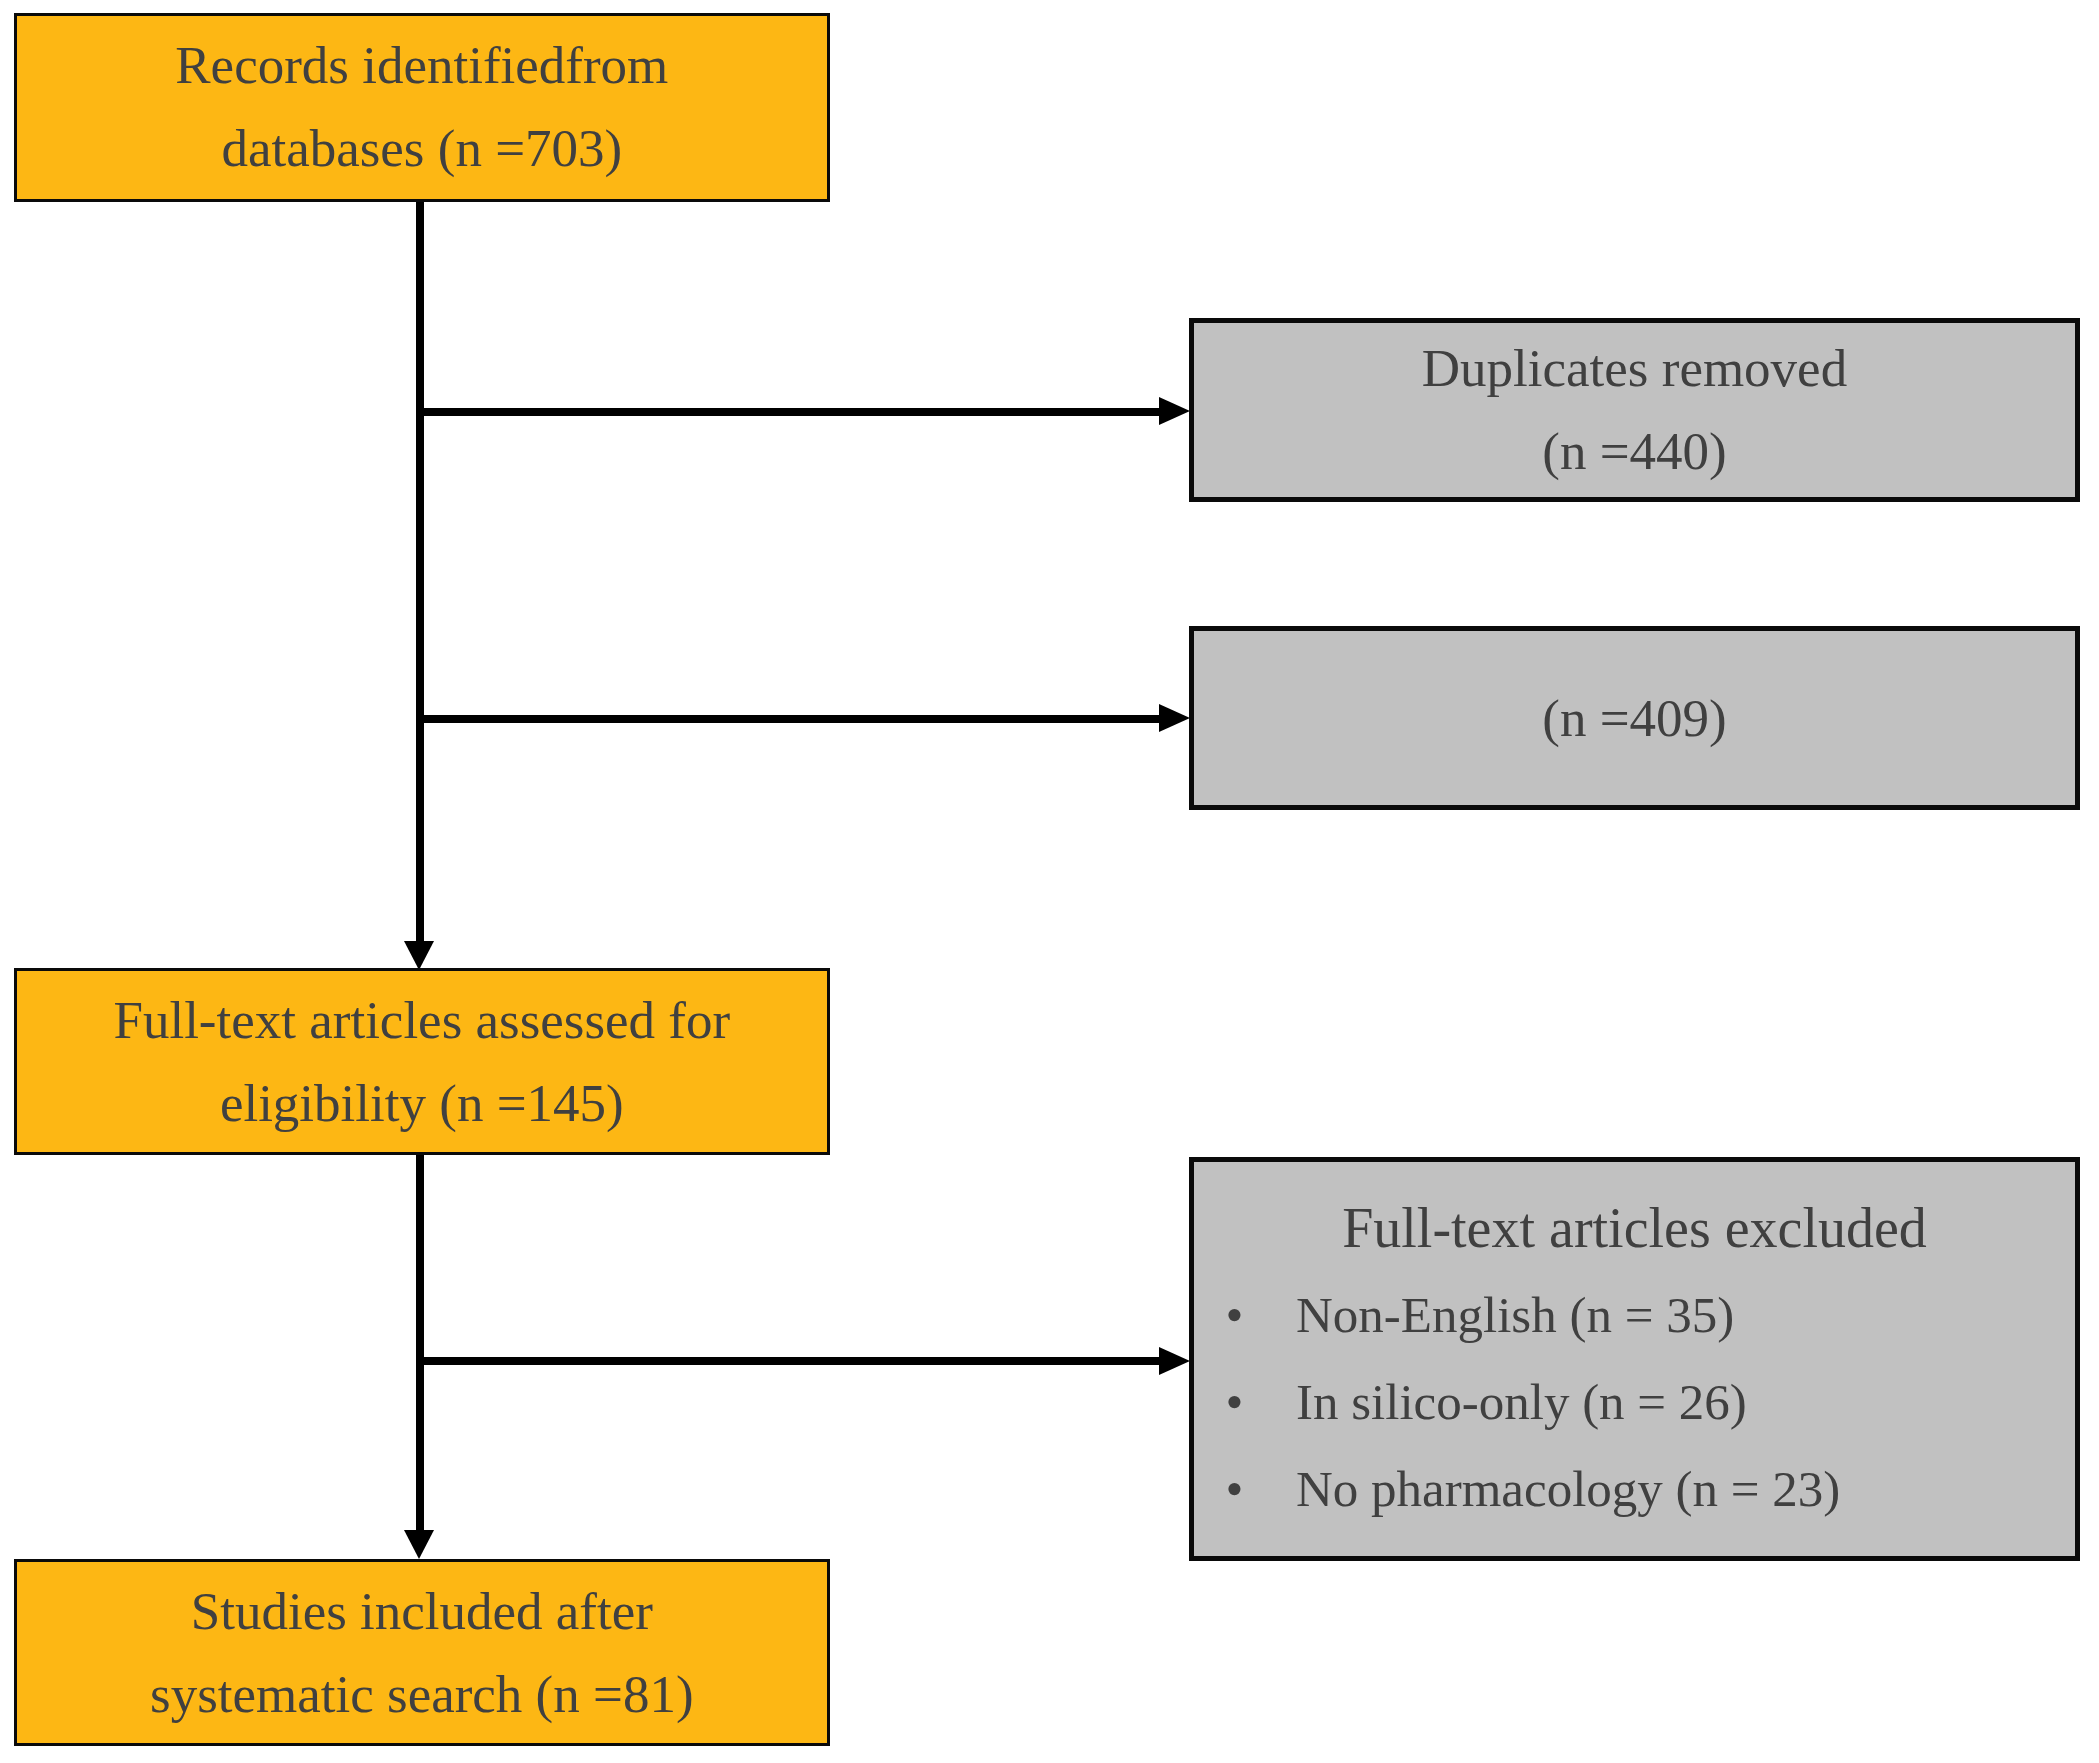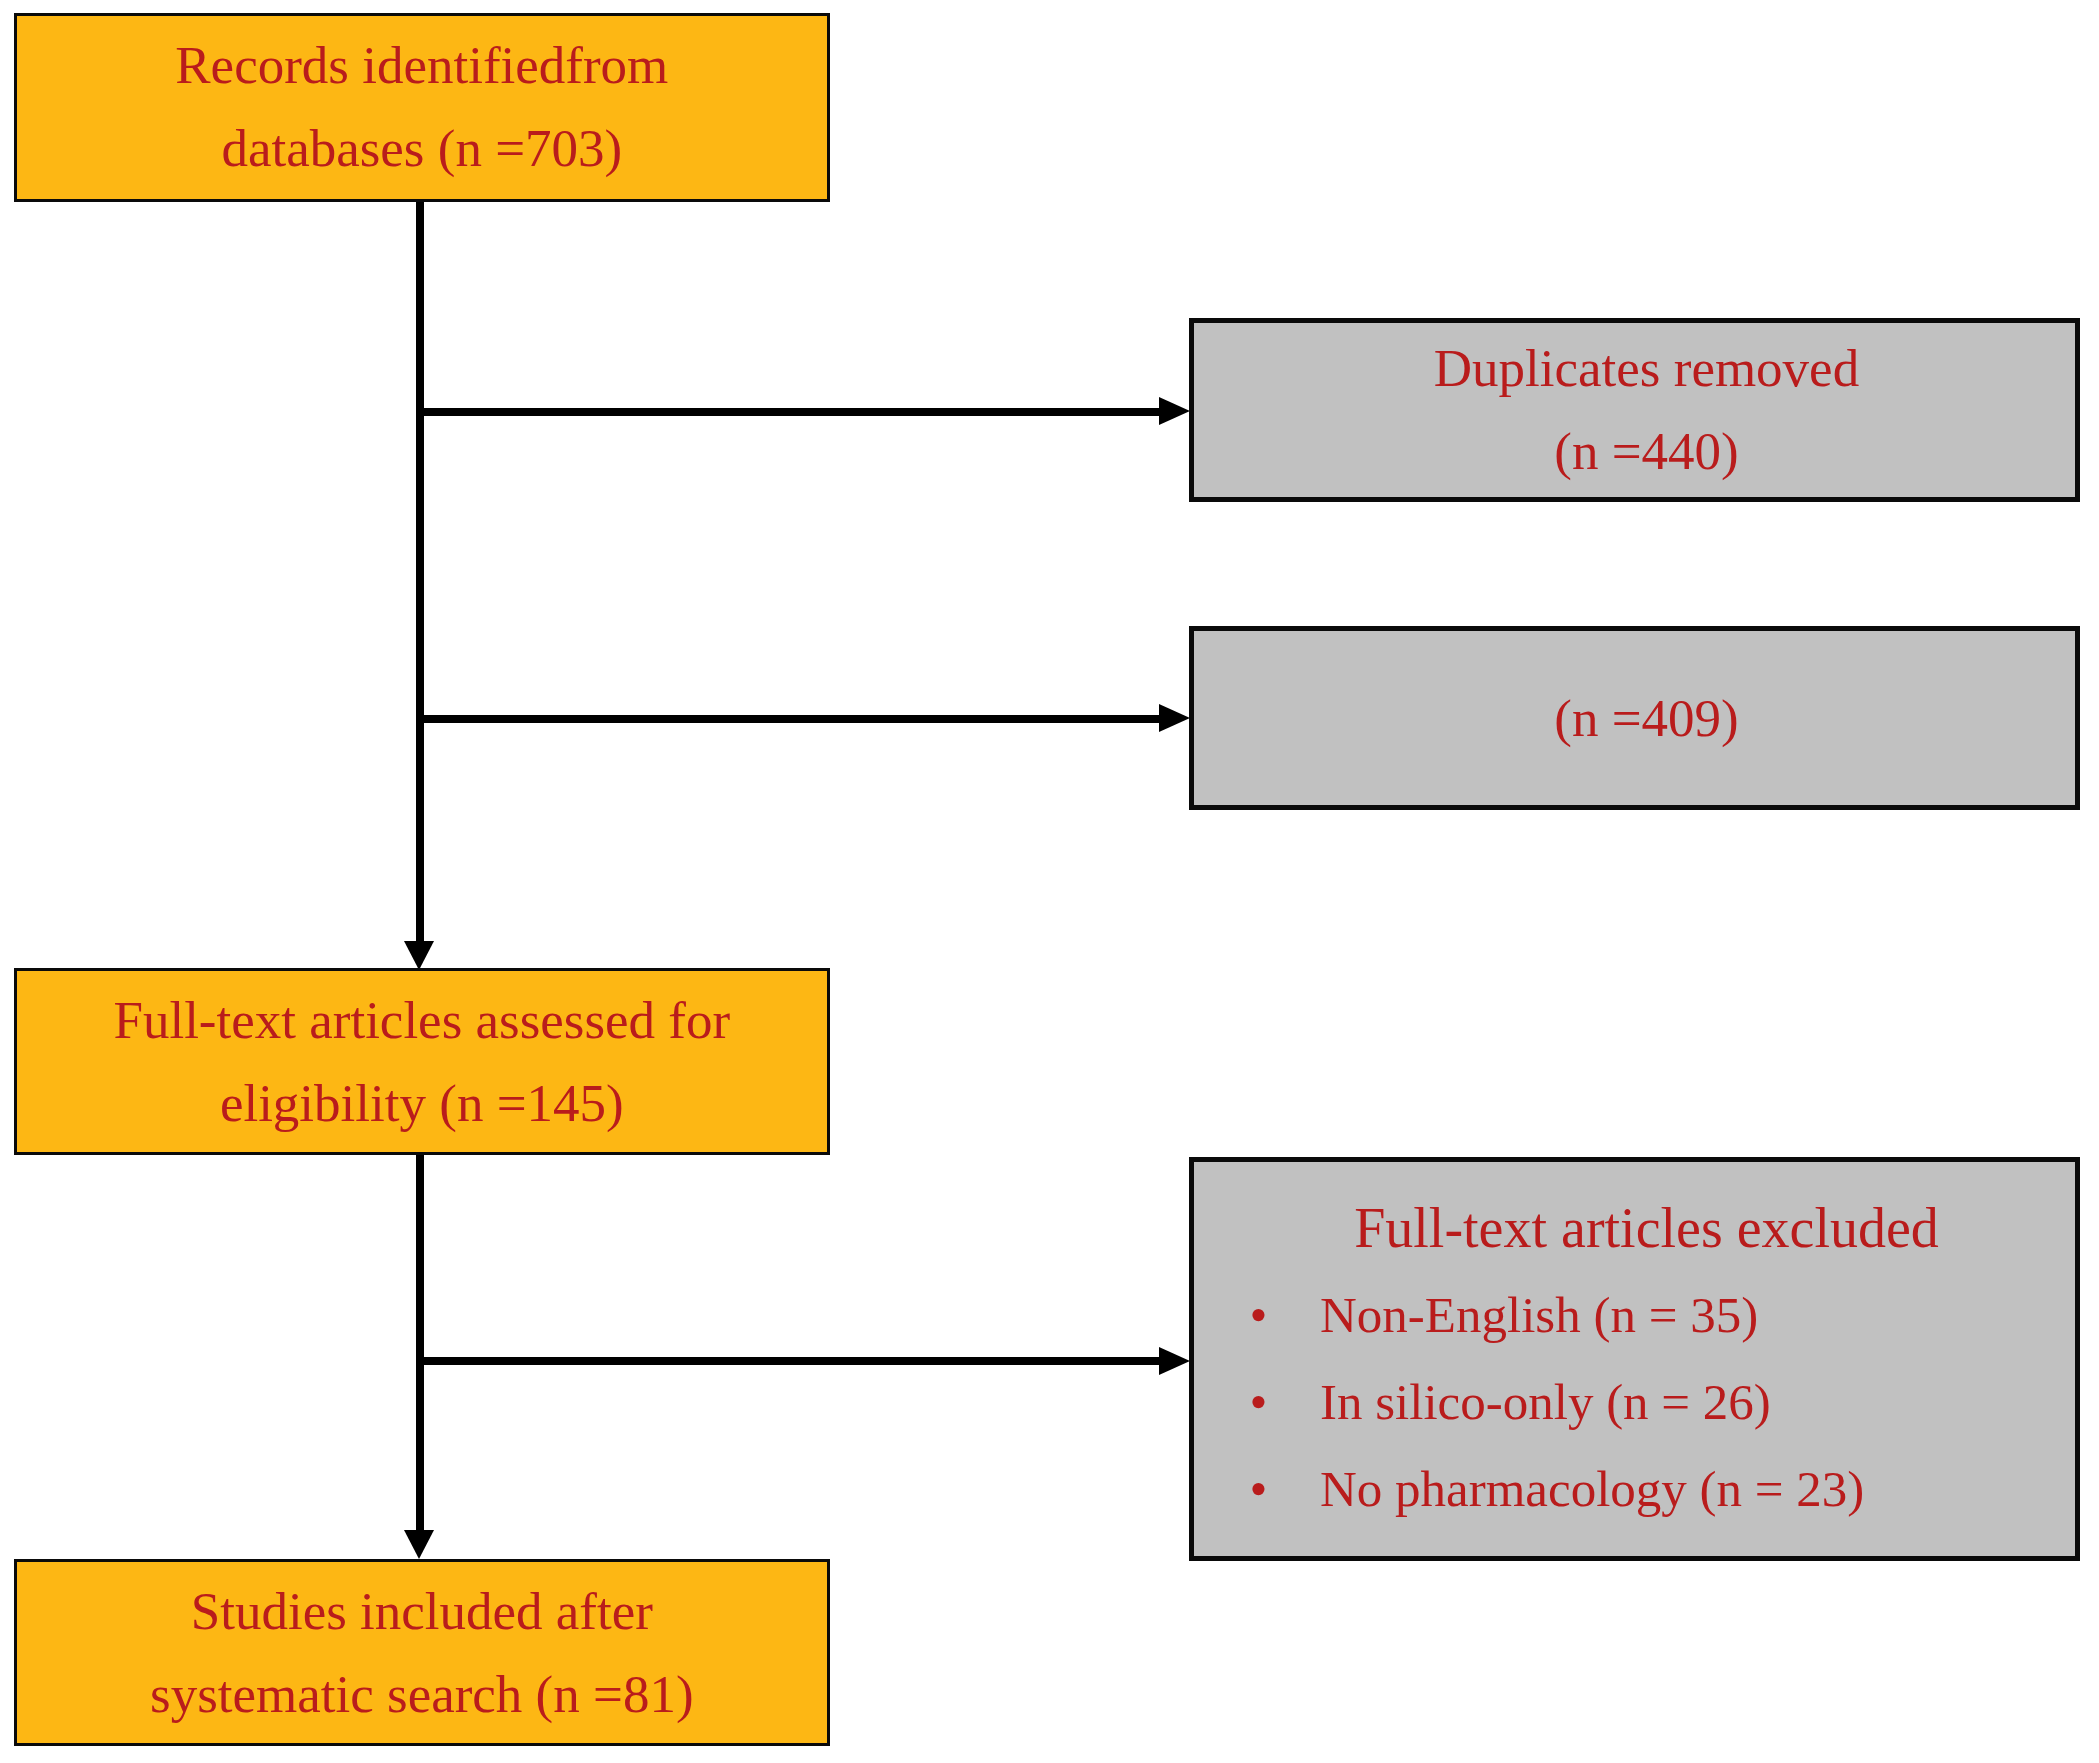--- a/index.html
+++ b/index.html
@@ -2,34 +2,34 @@
 <html><head>
 <meta charset="utf-8">
 <style>
   html,body { margin:0; padding:0; background:#ffffff; }
   .canvas {
     position:relative;
     width:2099px;
     height:1763px;
     background:#ffffff;
     font-family:"Liberation Serif","DejaVu Serif",serif;
-    color:#b91c1c;
+    color:#404040;
     overflow:hidden;
   }
   .node {
     position:absolute;
     box-sizing:border-box;
     display:flex;
     flex-direction:column;
     align-items:center;
     justify-content:center;
     text-align:center;
   }
   .node--orange { background:#FDB714; border:3.9px solid #0a0a0a; }
-  .node--gray   { background:#C1C1C1; border:5.9px solid #0a0a0a;padding-left:24px; }
+  .node--gray   { background:#C1C1C1; border:5.9px solid #0a0a0a; }
   .tline { font-size:53px; line-height:83px; white-space:nowrap; }
 
   .vline, .hline { position:absolute; background:#000000; }
 
   .arrow-right {
     position:absolute; width:0; height:0;
     border-top:14.8px solid transparent;
     border-bottom:14.8px solid transparent;
     border-left:31.5px solid #000000;
   }

